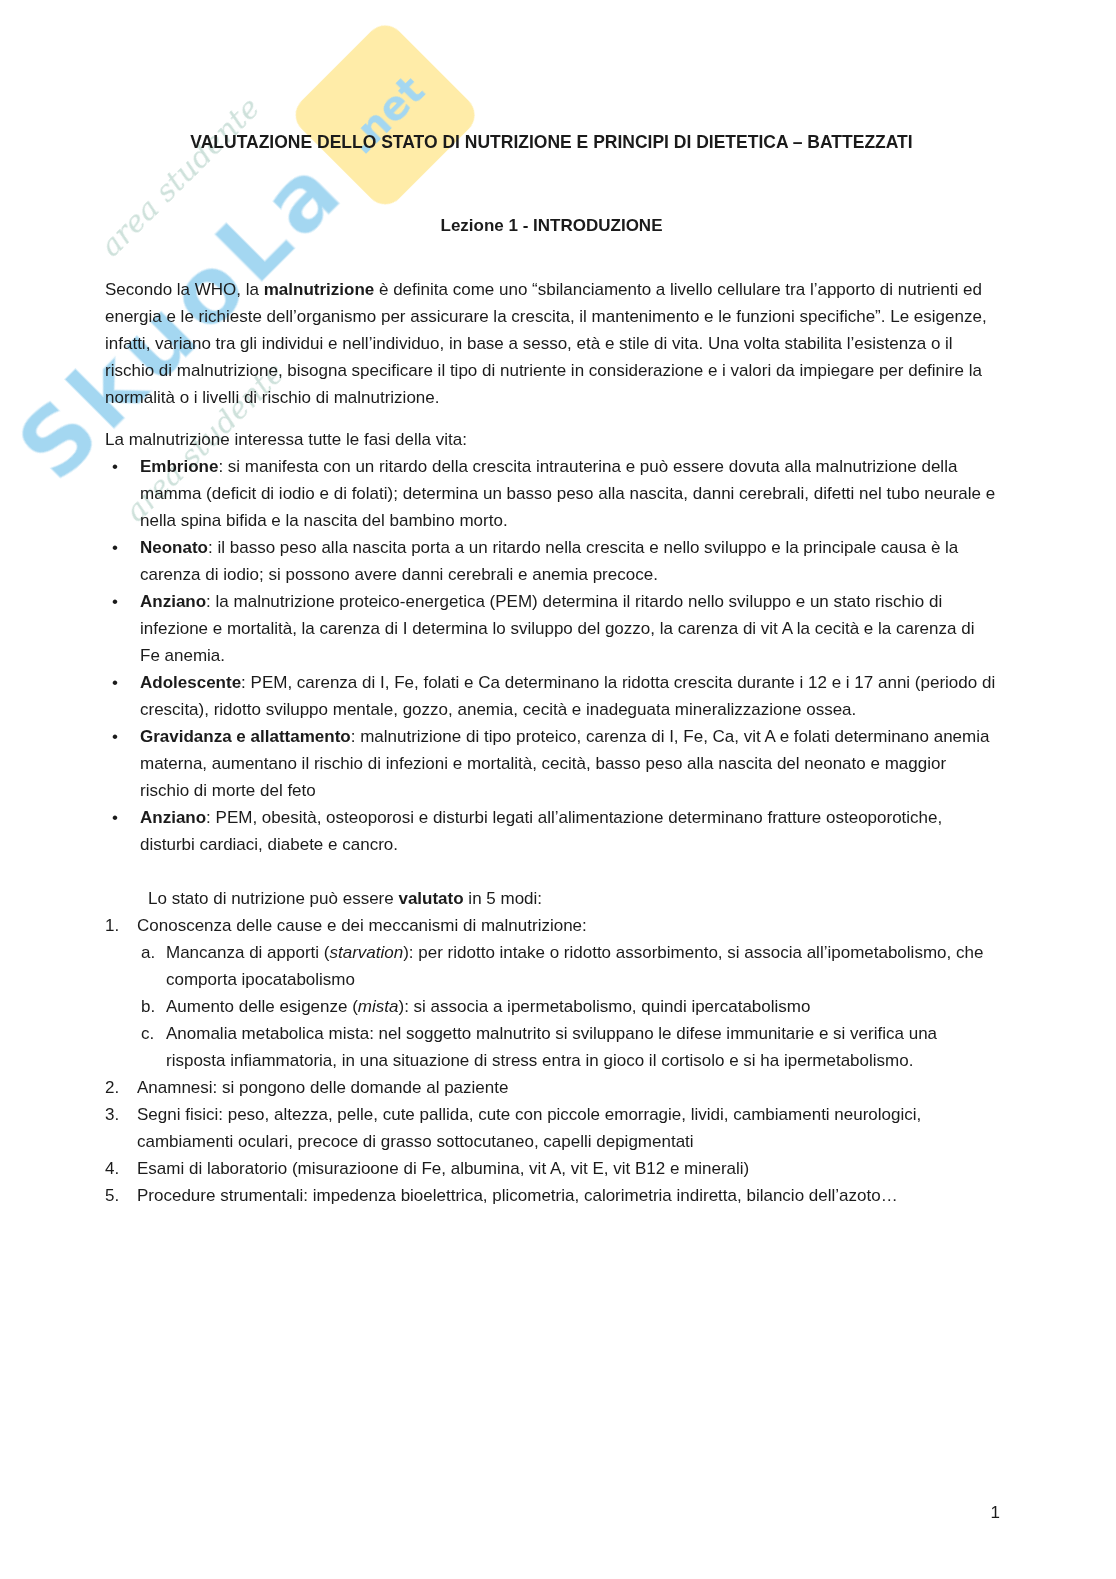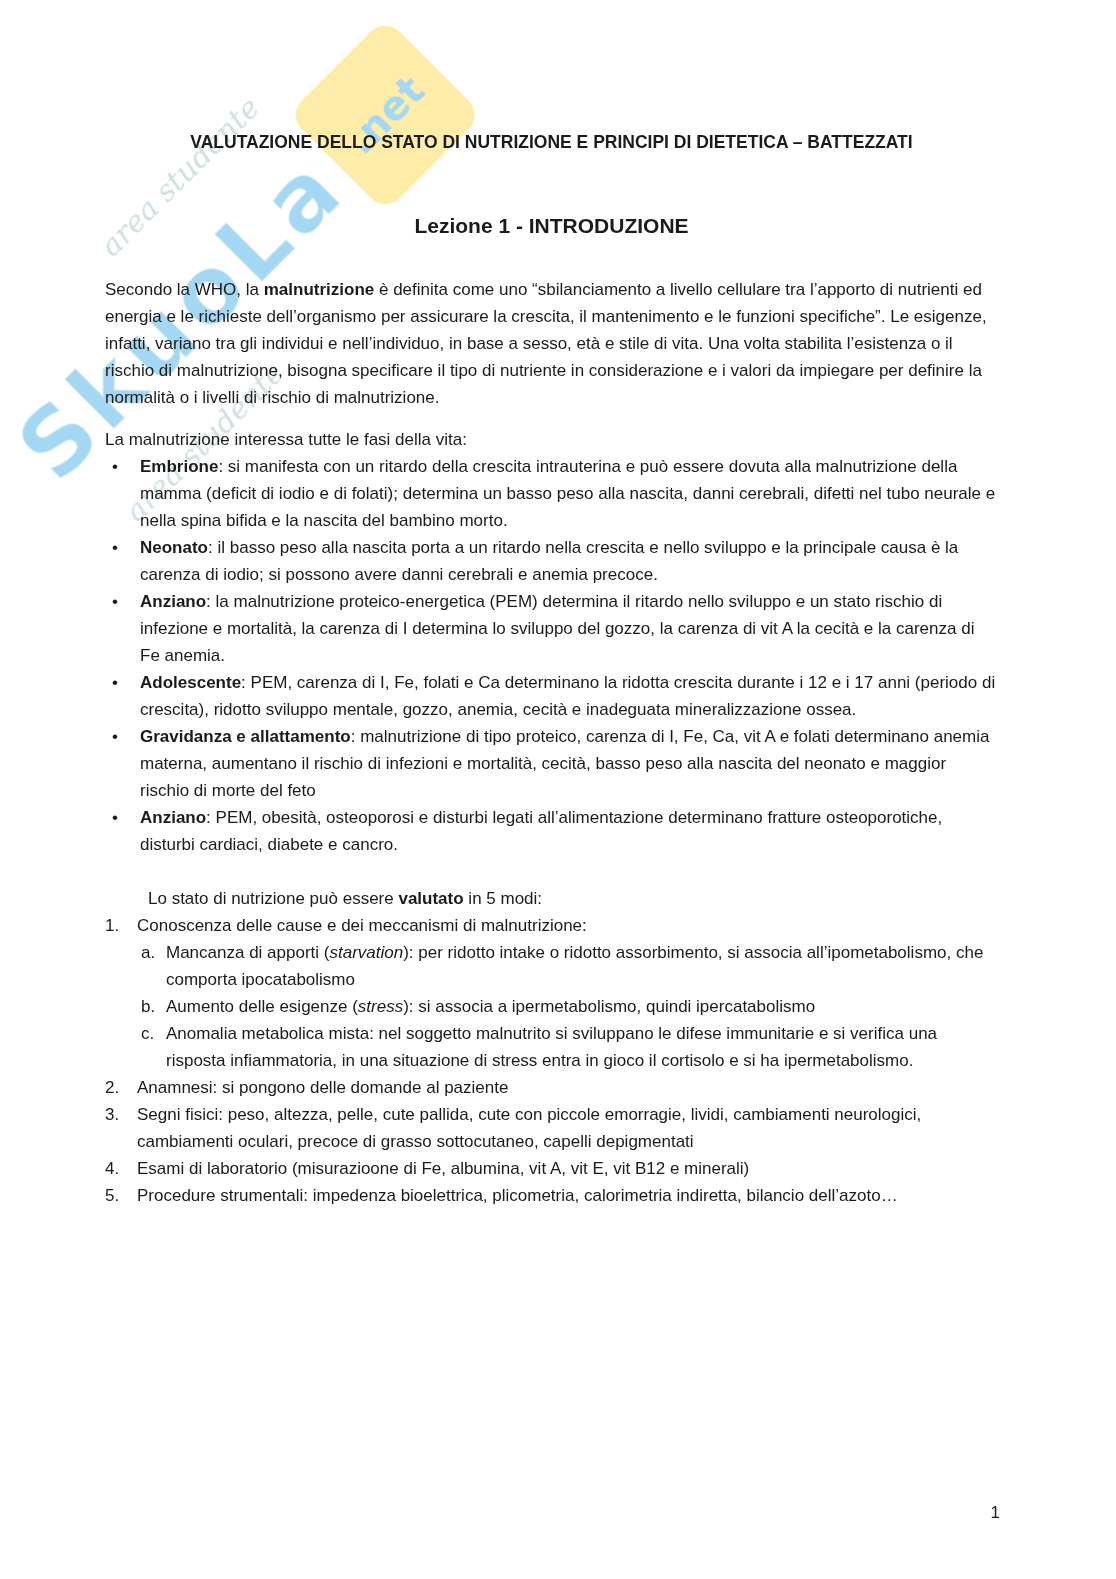--- a/index.html
+++ b/index.html
@@ -80,21 +80,21 @@
 
   .doc-title {
     text-align: center;
     font-size: 17.5px;
     font-weight: bold;
     line-height: 24px;
     margin-bottom: 60px;
   }
   .lesson-title {
     text-align: center;
-    font-size: 21px;
+    font-size: 17px;
     font-weight: bold;
     line-height: 24px;
     margin-bottom: 38px;
     margin-top: 24px;
   }
 
   .para { margin: 0; }
   .para.gap-above { margin-top: 27px; margin-left: 43px; }
   .para.gap-below { margin-bottom: 15px; }
 
@@ -171,21 +171,21 @@
         <span class="m-num">1.</span>
         <div class="m-body">
           <span>Conoscenza delle cause e dei meccanismi di malnutrizione:</span>
           <div class="sub-list">
             <div class="sub-row">
               <span class="s-num">a.</span>
               <div class="s-body"><span>Mancanza di apporti (</span><em>starvation</em><span>): per ridotto intake o ridotto assorbimento, si associa all’ipometabolismo, che comporta ipocatabolismo</span></div>
             </div>
             <div class="sub-row">
               <span class="s-num">b.</span>
-              <div class="s-body"><span>Aumento delle esigenze (</span><em>stress</em><span>): si associa a ipermetabolismo, quindi ipercatabolismo</span></div>
+              <div class="s-body"><span>Aumento delle esigenze (</span><em>mista</em><span>): si associa a ipermetabolismo, quindi ipercatabolismo</span></div>
             </div>
             <div class="sub-row">
               <span class="s-num">c.</span>
               <div class="s-body"><span>Anomalia metabolica mista: nel soggetto malnutrito si sviluppano le difese immunitarie e si verifica una risposta infiammatoria, in una situazione di stress entra in gioco il cortisolo e si ha ipermetabolismo.</span><em></em><span></span></div>
             </div>
           </div>
         </div>
       </div>
 
       <div class="method-row">

